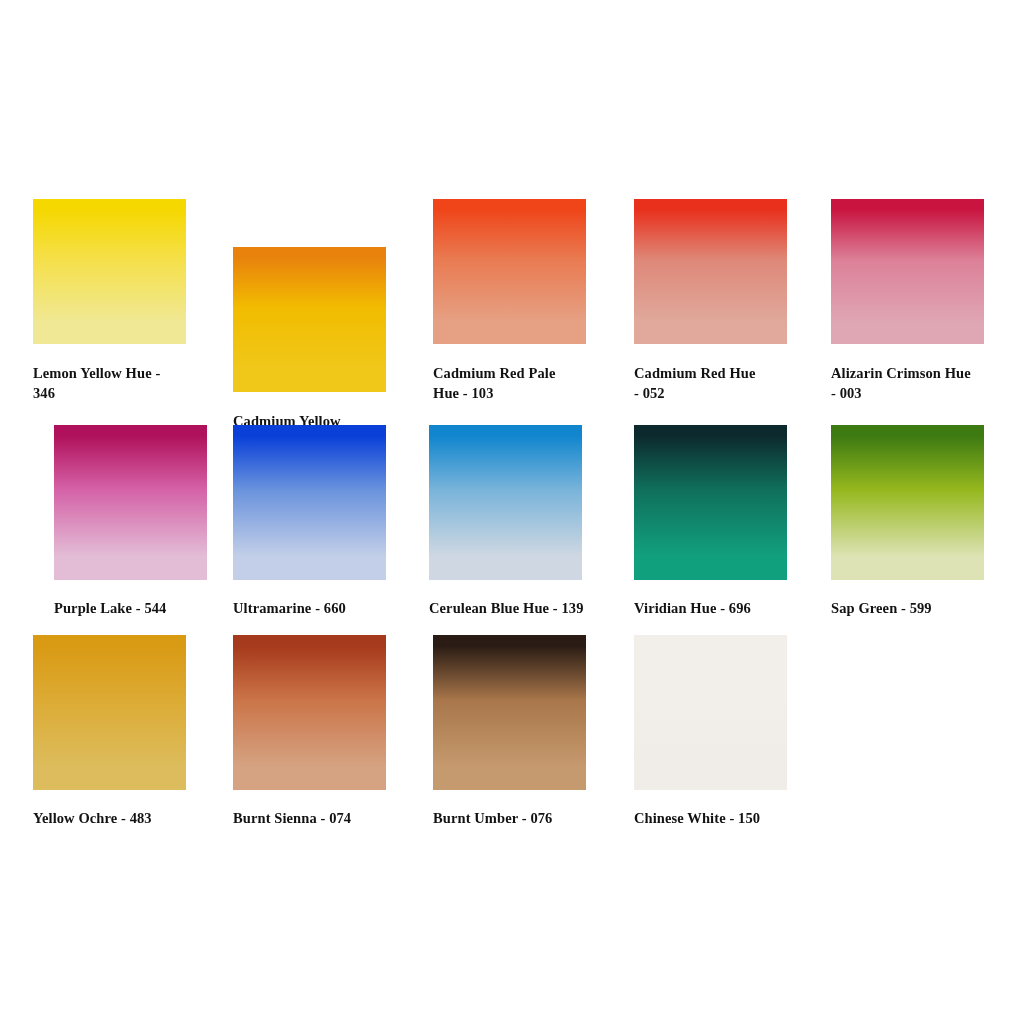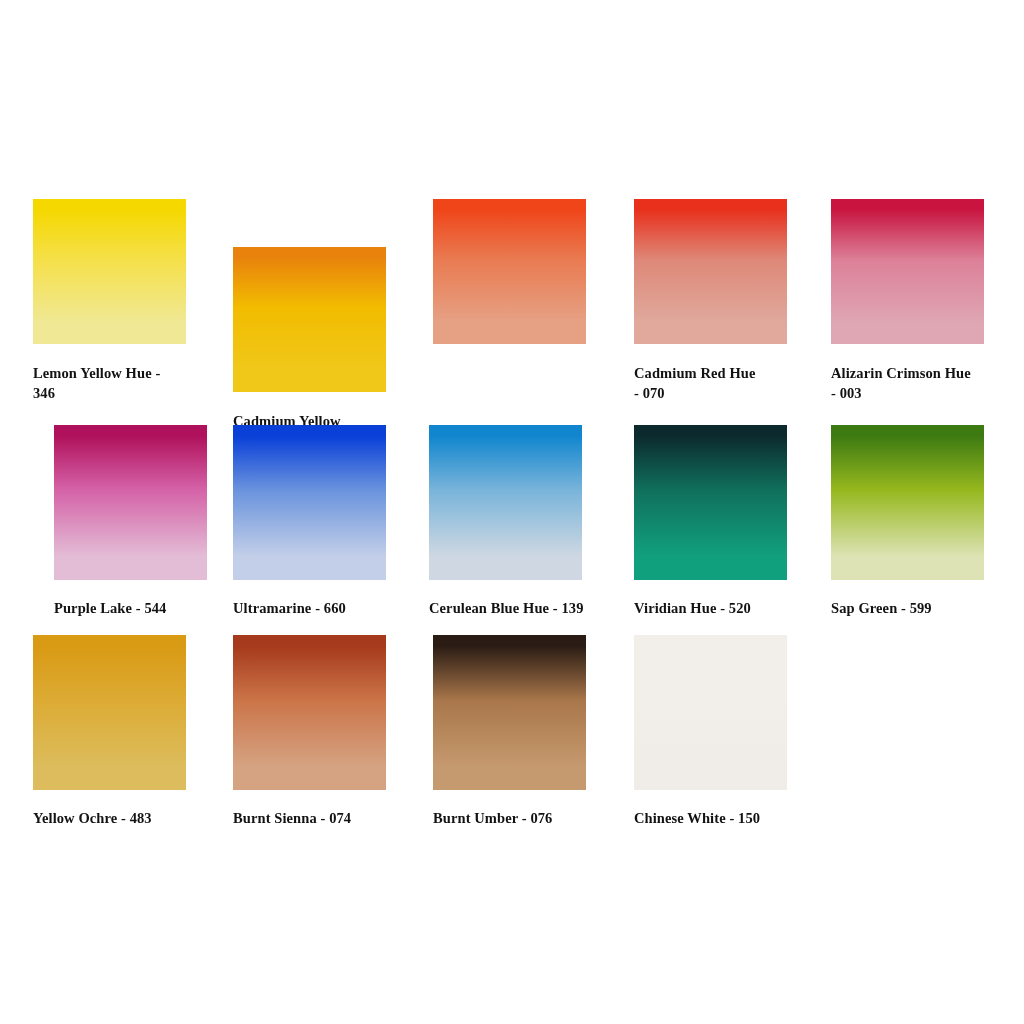--- a/index.html
+++ b/index.html
@@ -89,25 +89,27 @@
         <div class="swatch-label">Lemon Yellow Hue -
 346</div>
       </div>
       <div class="swatch-cell" style="left: 233px; margin-top: 48px;">
         <div class="swatch-chip" style="background: linear-gradient(rgb(232, 130, 12) 0%, rgb(232, 130, 12) 7%, rgb(242, 188, 0) 42%, rgb(240, 200, 26) 85%, rgb(240, 200, 26) 100%);"></div>
         <div class="swatch-label">Cadmium Yellow
 Hue - 109</div>
       </div>
       <div class="swatch-cell" style="left: 433px;">
         <div class="swatch-chip" style="background: linear-gradient(rgb(239, 69, 25) 0%, rgb(239, 69, 25) 7%, rgb(233, 123, 82) 42%, rgb(230, 161, 132) 85%, rgb(230, 161, 132) 100%);"></div>
+        <div class="swatch-label">Cadmium Red Pale
+Hue  - 103</div>
       </div>
       <div class="swatch-cell" style="left: 634px;">
         <div class="swatch-chip" style="background: linear-gradient(rgb(232, 48, 28) 0%, rgb(232, 48, 28) 7%, rgb(222, 136, 120) 42%, rgb(224, 169, 156) 85%, rgb(224, 169, 156) 100%);"></div>
         <div class="swatch-label">Cadmium Red Hue
-- 070</div>
+- 052</div>
       </div>
       <div class="swatch-cell" style="left: 831px;">
         <div class="swatch-chip" style="background: linear-gradient(rgb(200, 20, 63) 0%, rgb(200, 20, 63) 7%, rgb(220, 128, 152) 42%, rgb(223, 166, 180) 85%, rgb(223, 166, 180) 100%);"></div>
         <div class="swatch-label">Alizarin Crimson Hue
 - 003</div>
       </div>
     </div>
 
     <div class="swatch-row" data-row="1">
       <div class="swatch-cell" style="left: 33px; padding-left: 21px;">
@@ -117,21 +119,21 @@
       <div class="swatch-cell" style="left: 233px;">
         <div class="swatch-chip" style="background: linear-gradient(rgb(10, 63, 216) 0%, rgb(10, 63, 216) 7%, rgb(106, 147, 221) 42%, rgb(195, 207, 232) 85%, rgb(195, 207, 232) 100%);"></div>
         <div class="swatch-label">Ultramarine - 660</div>
       </div>
       <div class="swatch-cell" style="left: 429px;">
         <div class="swatch-chip" style="background: linear-gradient(rgb(17, 134, 206) 0%, rgb(17, 134, 206) 7%, rgb(121, 180, 218) 42%, rgb(207, 216, 226) 85%, rgb(207, 216, 226) 100%);"></div>
         <div class="swatch-label">Cerulean Blue Hue - 139</div>
       </div>
       <div class="swatch-cell" style="left: 634px;">
         <div class="swatch-chip" style="background: linear-gradient(rgb(12, 42, 46) 0%, rgb(12, 42, 46) 7%, rgb(16, 112, 92) 42%, rgb(17, 160, 126) 85%, rgb(17, 160, 126) 100%);"></div>
-        <div class="swatch-label">Viridian Hue - 520</div>
+        <div class="swatch-label">Viridian Hue - 696</div>
       </div>
       <div class="swatch-cell" style="left: 831px;">
         <div class="swatch-chip" style="background: linear-gradient(rgb(61, 122, 18) 0%, rgb(61, 122, 18) 7%, rgb(150, 184, 30) 42%, rgb(221, 227, 180) 85%, rgb(221, 227, 180) 100%);"></div>
         <div class="swatch-label">Sap Green - 599</div>
       </div>
     </div>
 
     <div class="swatch-row" data-row="2">
       <div class="swatch-cell" style="left: 33px;">
         <div class="swatch-chip" style="background: linear-gradient(rgb(217, 154, 20) 0%, rgb(217, 154, 20) 7%, rgb(220, 171, 52) 42%, rgb(220, 188, 92) 85%, rgb(220, 188, 92) 100%);"></div>

